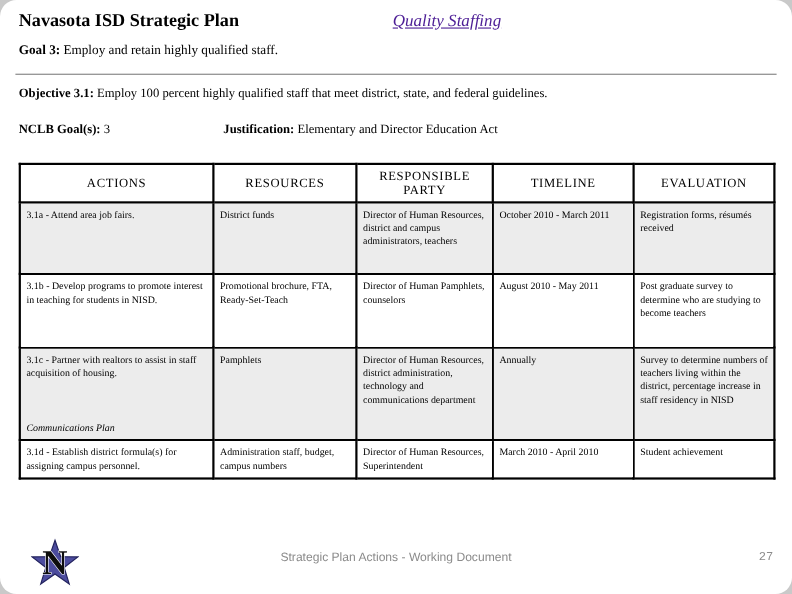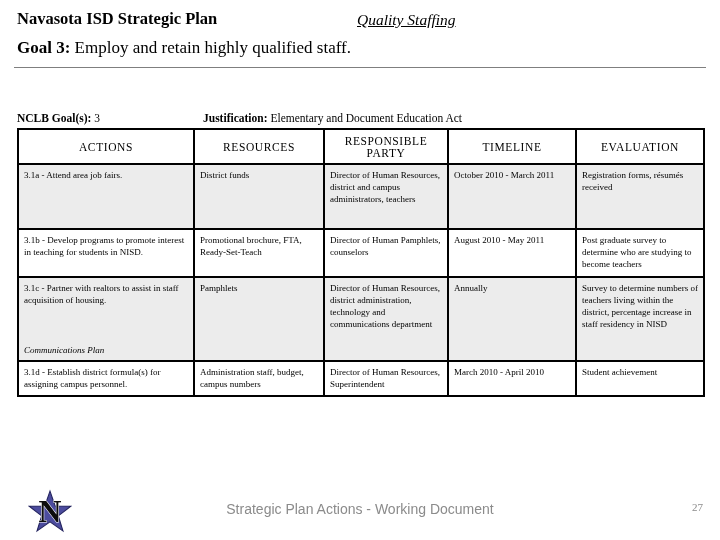--- a/index.html
+++ b/index.html
@@ -5,55 +5,56 @@
   * { margin: 0; padding: 0; box-sizing: border-box; }
   html, body { background: #c9c9c9; }
   .slide {
     position: relative;
     width: 720px; height: 540px;
     background: #ffffff;
     font-family: "Liberation Serif", serif;
     color: #000;
     overflow: hidden;
     margin: 0 auto;
+    border-radius: 15px;
   }
   .page-title {
     position: absolute; left: 17px; top: 9px;
     font-size: 16.5px; font-weight: bold;
   }
   .section-link {
     position: absolute; left: 357px; top: 11px;
     font-size: 15.5px; font-style: italic;
-    color: #000000; text-decoration: underline;
+    color: #4c1d95; text-decoration: underline;
     cursor: pointer;
   }
   .goal-line {
     position: absolute; left: 17px; top: 38px;
-    font-size: 17px;
+    font-size: 12px;
   }
   .label-bold { font-weight: bold; }
   .divider {
     position: absolute; left: 14px; top: 67px;
     width: 692px; height: 0;
     border-top: 1px solid #7f7f7f;
   }
   .objective-line {
     position: absolute; left: 17px; top: 79px;
     width: 690px; font-size: 11.5px;
   }
   .nclb-line {
     position: absolute; left: 17px; top: 112px;
     font-size: 11.5px;
   }
   .justification-line {
     position: absolute; left: 203px; top: 112px;
     font-size: 11.5px;
   }
   table.plan {
-    position: absolute; left: 17px; top: 128px;
+    position: absolute; left: 17px; top: 148px;
     width: 686px;
     border-collapse: collapse;
     table-layout: fixed;
   }
   table.plan th, table.plan td {
     border: 2px solid #000;
   }
   table.plan th {
     font-weight: normal;
     font-size: 11.5px;
@@ -69,59 +70,60 @@
     text-align: left;
     font-size: 9px;
     line-height: 1.35;
     padding: 4px 5px;
     background: #ffffff;
     position: relative;
     margin-top: 46px;
   }
   tr.shaded td { background: #ececec; }
   tr.row-1 { height: 65px; }
-  tr.row-2 { height: 48px; }
+  tr.row-2 { height: 67px; }
   tr.row-3 { height: 84px; }
   tr.row-4 { height: 35px; }
   .action-note {
     position: absolute; left: 5px; bottom: 4px;
     font-style: italic; font-size: 9px;
   }
   .footer-logo {
     position: absolute; left: 28px; top: 489px;
     width: 44px; height: 46px;
   }
   .footer-text {
     position: absolute; left: 0; top: 501px;
     width: 720px; text-align: center;
     font-family: "Liberation Sans", sans-serif;
-    font-size: 14px; color: #8b8b8b;
+    font-size: 11px; color: #8b8b8b;
   }
   .page-number {
     position: absolute; right: 17px; top: 501px;
-    font-family: Liberation Serif, serif;
+    font-family: Liberation Mono, monospace;
     font-size: 11px; color: #8b8b8b;
   }
 </style>
 </head>
 <body>
 
 <div class="slide">
 
   <div class="page-title">Navasota ISD Strategic Plan</div>
   <a class="section-link">Quality Staffing</a>
 
   <div class="goal-line"><span class="label-bold">Goal 3:</span> <span>Employ and retain highly qualified staff.</span></div>
 
   <div class="divider"></div>
 
+  <div class="objective-line"><span class="label-bold">Objective 3.1:</span> <span>Employ 100 percent highly qualified staff that meet district, state, and federal guidelines.</span></div>
 
   <div class="nclb-line"><span class="label-bold">NCLB Goal(s):</span> <span>3</span></div>
 
-  <div class="justification-line"><span class="label-bold">Justification:</span> <span>Elementary and Document Education Act</span></div>
+  <div class="justification-line"><span class="label-bold">Justification:</span> <span>Elementary and Director Education Act</span></div>
 
   <table class="plan">
     <colgroup>
       <col style="width:176px">
         <col style="width:130px">
         <col style="width:124px">
         <col style="width:128px">
         <col style="width:128px">
     </colgroup>
     <thead>

